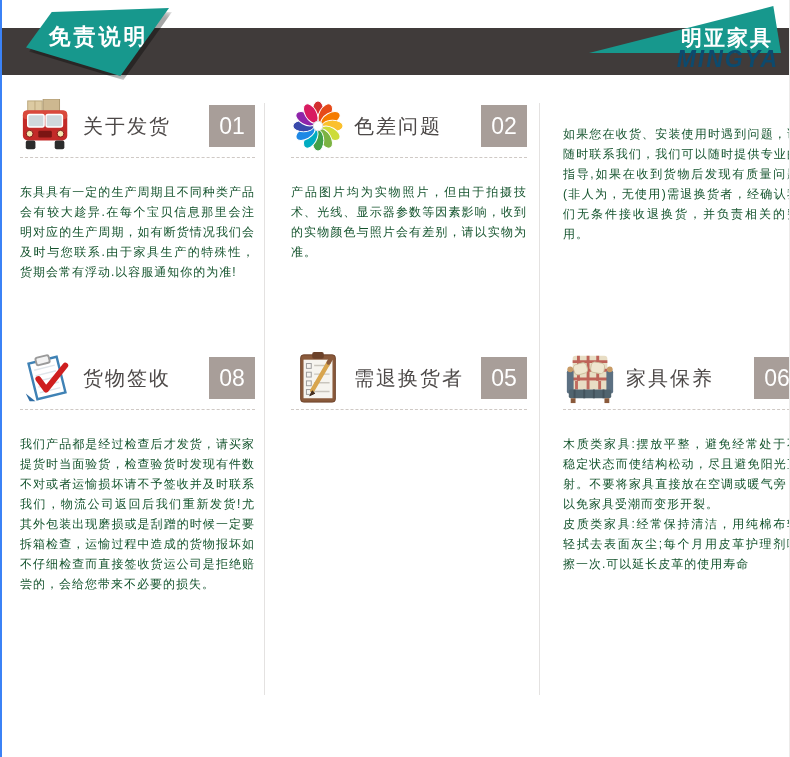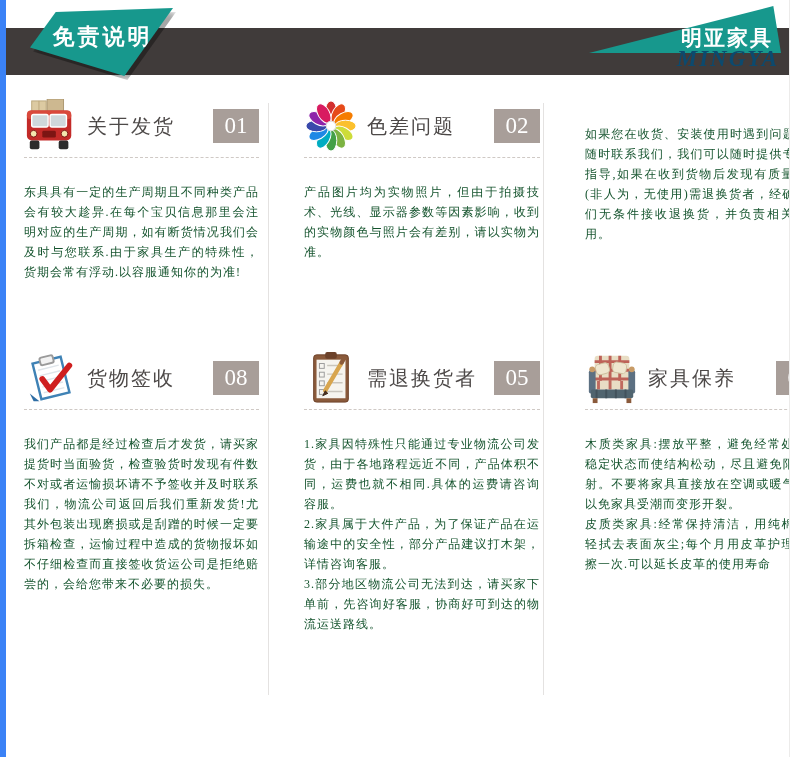--- a/index.html
+++ b/index.html
@@ -1,47 +1,47 @@
 <!DOCTYPE html>
 <html><head>
 <meta charset="utf-8">
 <style>
   * { margin:0; padding:0; box-sizing:border-box; }
   html,body { background:#fff; }
   body { font-family:"Liberation Sans","DejaVu Sans",sans-serif; }
   .page { position:relative; width:790px; height:757px; background:#fff; overflow:hidden;
-          border-left:6px solid #3b82f6; border-right:1px solid #ecebea;font-family:Liberation Serif, serif; }
+          border-left:2px solid #3b82f6; border-right:1px solid #ecebea; }
 
   
   .top-bar { position:absolute; top:28px; left:0; right:0; height:47px; background:#403b3a; }
   .flag-left { position:absolute; left:24px; top:8px; width:143px; height:68px; background:#17988d;
                clip-path:polygon(18% 6%, 100% 0%, 66% 100%, 0% 58%);
                display:flex; align-items:center; justify-content:center; z-index:3; }
   .flag-left-shadow { position:absolute; left:27px; top:12px; width:143px; height:68px; background:rgba(0,0,0,.35);
                clip-path:polygon(18% 6%, 100% 0%, 66% 100%, 0% 58%); filter:blur(3px); z-index:2; }
   .flag-left span { color:#fff; font-size:22px; font-weight:bold; letter-spacing:3px; transform:translate(1px,-5px); }
   .flag-right { position:absolute; right:8px; top:6px; width:192px; height:47px; background:#17988d;
                 clip-path:polygon(0 100%, 96% 0, 100% 100%); z-index:3;
                 display:flex; align-items:flex-end; justify-content:flex-end; }
   .flag-right span { color:#ffffff; font-size:21px; font-weight:bold; letter-spacing:2px; padding:0 8px 1px 0; }
   .logo-text { position:absolute; right:10px; top:46px; z-index:4; color:#0c4a6e; font-size:23px; font-weight:bold;
                font-style:italic; letter-spacing:2px; text-transform:uppercase;margin-left:32px; }
 
   
   .grid { position:absolute; top:100px; left:18px; width:756px;
-          display:grid; grid-template-columns:235px 236px 237px; grid-template-rows:252px auto; column-gap:45px; }
+          display:grid; grid-template-columns:235px 236px 237px; grid-template-rows:252px auto; column-gap:36px; }
   .vline { position:absolute; top:103px; height:592px; width:1px; background:#e4e2e1; }
   .vline.v1 { left:262px; } .vline.v2 { left:537px; }
 
   .sec-head { display:flex; align-items:center; gap:9px; height:58px;
               border-bottom:1px dashed #cfc9c5; padding-bottom:5px; }
   .sec-icon { width:54px; height:54px; flex:0 0 54px; }
   .sec-icon svg { width:100%; height:100%; display:block; }
   .sec-title { font-size:20px; color:#4d4948; letter-spacing:2px; white-space:nowrap; }
-  .sec-num { margin-left:auto; width:46px; height:34px; background:#a89e99; color:#fff;
+  .sec-num { margin-left:auto; width:46px; height:42px; background:#a89e99; color:#fff;
              display:flex; align-items:center; justify-content:center; font-size:23px; }
   .sec-body { margin-top:24px; font-size:12px; line-height:20px; color:#14532d; letter-spacing:1px;
               text-align:justify; white-space:pre-line; }
 </style>
 </head>
 <body>
 
 <div class="page">
 
   <div class="top-bar"></div>
@@ -149,23 +149,20 @@
             <path d="M24 15 H40 M24 24 H40 M24 33 H40 M24 42 H40" stroke="#c9c5bd" stroke-width="1.5"></path>
             <path d="M39 12 L22 41" stroke="#d8a54e" stroke-width="4.5" stroke-linecap="round"></path>
             <path d="M22 41 L19 47 L25 44 Z" fill="#4a3категор020"></path>
             <path d="M22 41 L19 47 L25 44 Z" fill="#4a3020"></path>
             <path d="M39 12 L42 7" stroke="#8a5a3b" stroke-width="4.5" stroke-linecap="round"></path>
           </svg>
         </div>
         <div class="sec-title">需退换货者</div>
         <div class="sec-num">05</div>
       </div>
-      <div class="sec-body">1.家具因特殊性只能通过专业物流公司发货，由于各地路程远近不同，产品体积不同，运费也就不相同.具体的运费请咨询容服。
-2.家具属于大件产品，为了保证产品在运输途中的安全性，部分产品建议打木架，详情咨询客服。
-3.部分地区物流公司无法到达，请买家下单前，先咨询好客服，协商好可到达的物流运送路线。</div>
     </div>
 
     <div class="section">
       <div class="sec-head">
         <div class="sec-icon">
           <svg viewBox="0 0 56 56">
             <rect x="10" y="5" width="36" height="28" rx="3" fill="#e8ddc4"></rect>
             <g stroke="#b03a35" stroke-width="3" opacity="0.75">
               <path d="M16 5 V33 M26 5 V33 M36 5 V33"></path>
               <path d="M10 11 H46 M10 20 H46 M10 29 H46"></path>

